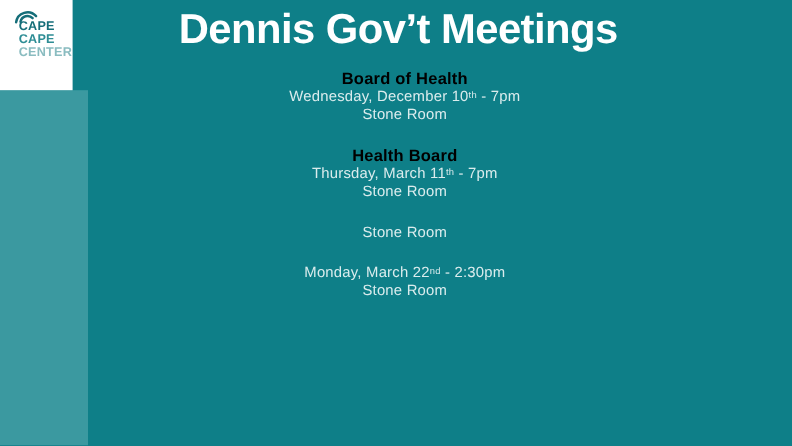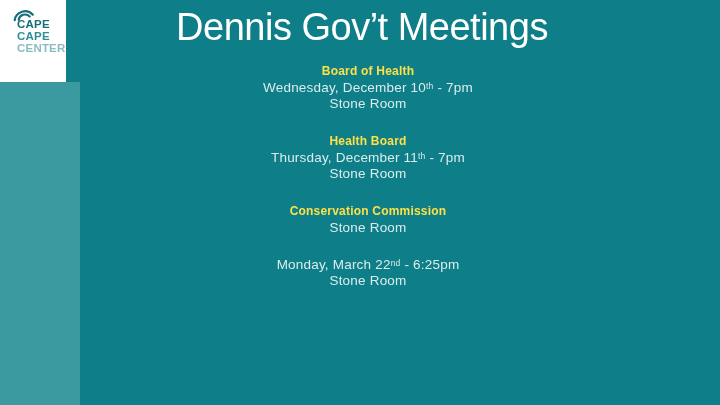--- a/index.html
+++ b/index.html
@@ -29,28 +29,28 @@
   .logo-l1 { color: #156E79; }
   .logo-l2 { color: #2E8D95; }
   .logo-l3 { color: #8ABCC0; }
   .content {
     position: absolute; left: 16px; top: 0;
     width: 704px; text-align: center; color: #ffffff;
   }
   .title {
     margin: 4px 12px 0 0;
     font-size: 38px; line-height: 46px;
-    font-weight: normal; letter-spacing: -0.5px;
+    font-weight: bold; letter-spacing: -0.5px;
     color: #ffffff;
   }
   .meetings { margin-top: 13px; }
   .meeting { margin-bottom: 21px; }
   .m-name {
-    font-size: 12px; font-weight: bold; line-height: 17px;
-    color: #fde047; letter-spacing: 0.2px;
+    font-size: 15px; font-weight: bold; line-height: 17px;
+    color: #000000; letter-spacing: 0.2px;
   }
   .m-date, .m-loc {
     font-size: 13.5px; line-height: 16px;
     color: rgba(255,255,255,0.85); letter-spacing: 0.2px; text-align: center;
   }
   .m-date sup {
     font-size: 8.5px; line-height: 0;
     position: relative; top: -0.35em; vertical-align: baseline;
   }
 </style>
@@ -77,32 +77,31 @@
     <h1 class="title">Dennis Gov’t Meetings</h1>
     <div class="meetings">
   <div class="meeting">
     <div class="m-name">Board of Health</div>
     <div class="m-date"><span>Wednesday, December 10</span><sup>th</sup><span> - 7pm</span></div>
     <div class="m-loc">Stone Room</div>
   </div>
 
   <div class="meeting">
     <div class="m-name">Health Board</div>
-    <div class="m-date"><span>Thursday, December 11</span><sup>th</sup><span> - 7pm</span></div>
+    <div class="m-date"><span>Thursday, March 11</span><sup>th</sup><span> - 7pm</span></div>
     <div class="m-loc">Stone Room</div>
   </div>
 
   <div class="meeting">
   </div>
 
   <div class="meeting">
-    <div class="m-name">Conservation Commission</div>
     <div class="m-loc">Stone Room</div>
   </div>
 
   <div class="meeting">
-    <div class="m-date"><span>Monday, March 22</span><sup>nd</sup><span> - 6:25pm</span></div>
+    <div class="m-date"><span>Monday, March 22</span><sup>nd</sup><span> - 2:30pm</span></div>
     <div class="m-loc">Stone Room</div>
   </div>
 </div>
   </div>
 
 </div>
 
 </body></html>

